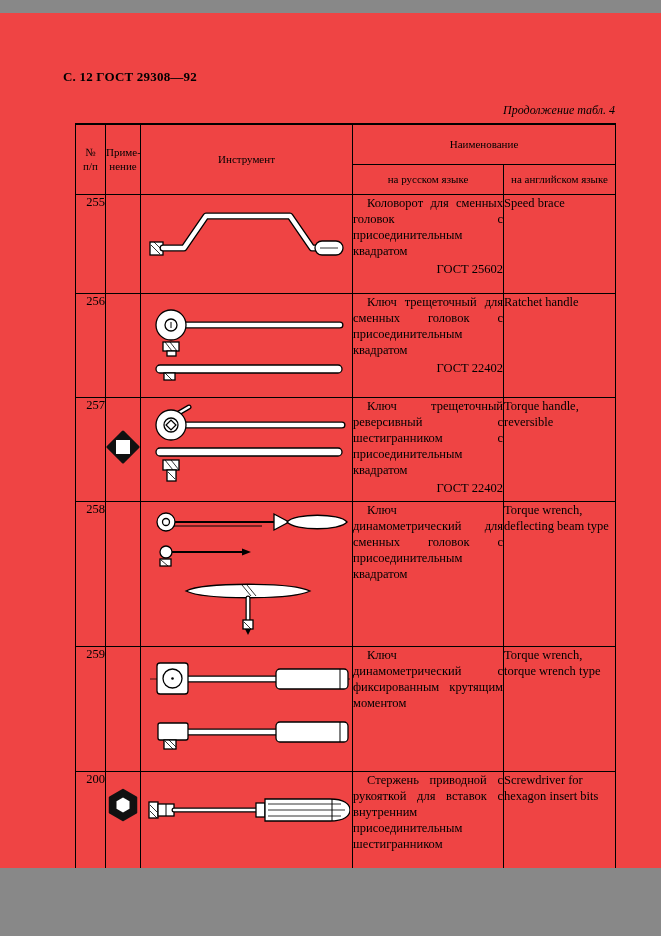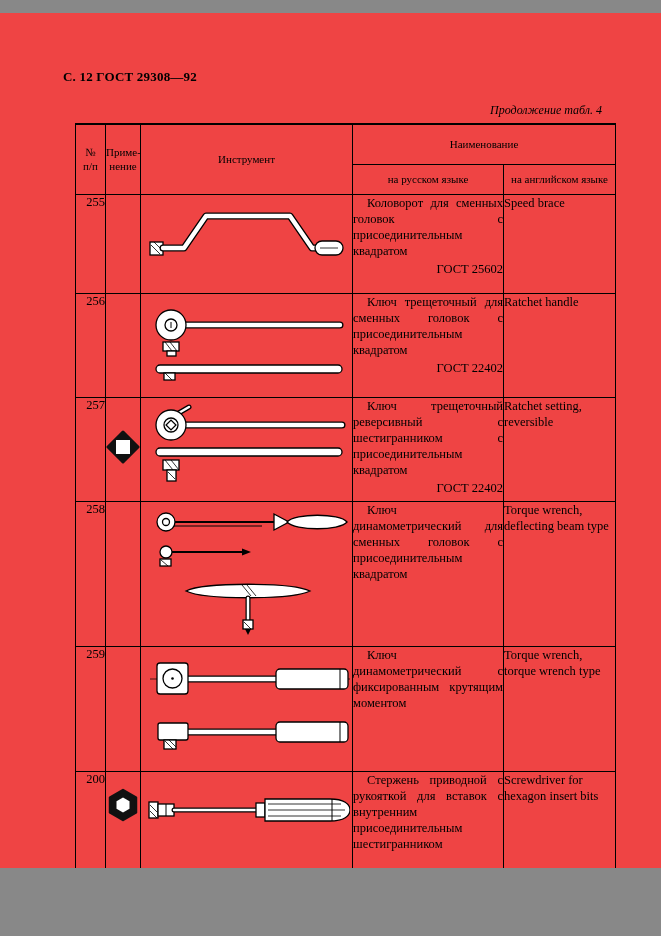--- a/index.html
+++ b/index.html
@@ -10,21 +10,21 @@
     font-family:"Liberation Serif", serif;
     color:#000;
     overflow:hidden;
     margin:13px auto;
   }
   .page-header {
     position:absolute; left:63px; top:56px;
     font-weight:bold; font-size:13px; letter-spacing:0.2px;
   }
   .table-caption {
-    position:absolute; right:59px; top:90px;
+    position:absolute; right:46px; top:90px;
     font-style:italic; font-size:12px;
   }
   table.gost {
     position:absolute; left:75px; top:110px;
     width:540px;
     border-collapse:collapse;
     table-layout:fixed;
     border-top:2.5px solid #000;
     border-bottom:2.5px solid #000;
   }
@@ -167,21 +167,21 @@
             <line class="hatch" x1="21" y1="57" x2="29" y2="67"></line>
             <line class="hatch" x1="27" y1="57" x2="35" y2="67"></line>
             <rect class="fw" x="23" y="67" width="9" height="11"></rect>
             <line class="hatch" x1="24" y1="69" x2="31" y2="76"></line>
           </svg>
         </td>
         <td class="cell-ru">
           <div class="ru-text">Ключ трещеточный реверсивный с шестигранником с присоединительным квадратом</div>
           <div class="gost">ГОСТ 22402</div>
         </td>
-        <td class="cell-en">Ratchet setting, reversible</td>
+        <td class="cell-en">Torque handle, reversible</td>
       </tr>
 
       <tr style="height:145px">
         <td class="cell-num">258</td>
         <td class="cell-app"></td>
         <td class="cell-tool">
           <svg width="206" height="132" viewBox="0 0 206 132">
             <line class="beam" x1="30" y1="16" x2="142" y2="16"></line>
             <line class="thin" x1="30" y1="20" x2="118" y2="20"></line>
             <circle class="fw" cx="22" cy="16" r="9"></circle>

